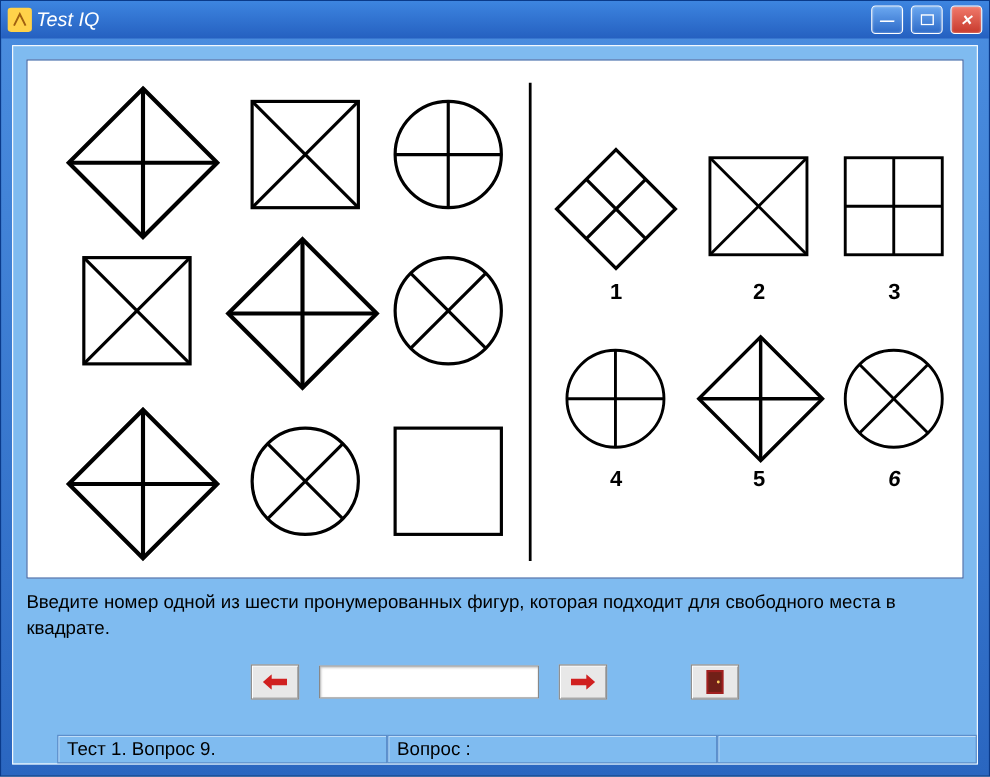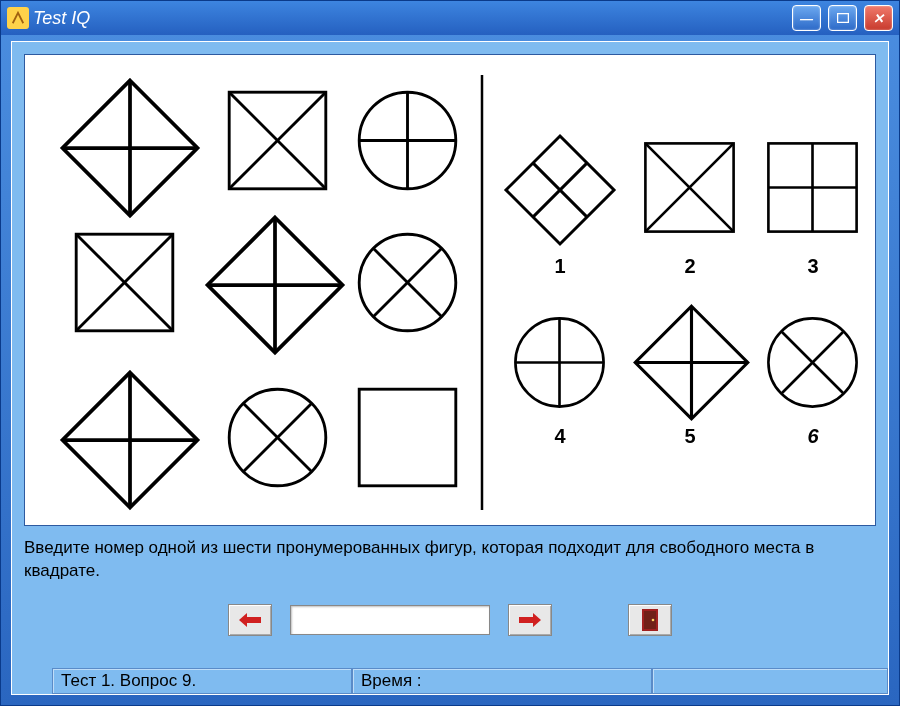--- a/index.html
+++ b/index.html
@@ -299,20 +299,20 @@
           <rect x="0" y="0" width="16" height="22" fill="#a02020"></rect>
           <rect x="2" y="2" width="12" height="18" fill="#702018"></rect>
           <circle cx="11" cy="11" r="1.3" fill="#ffd060"></circle>
         </svg>
       </div>
     </div>
 
     <div class="statusbar">
       <div class="status-cell" style="width:300px">Тест 1. Вопрос 9.</div>
       <div class="status-cell" style="width:300px">
-        <span>Время :</span>
+        <span>Вопрос :</span>
         <span style="margin-left:6px"></span>
       </div>
       <div class="status-cell" style="flex:1"></div>
     </div>
 
   </div>
 </div>
 
 </body></html>

